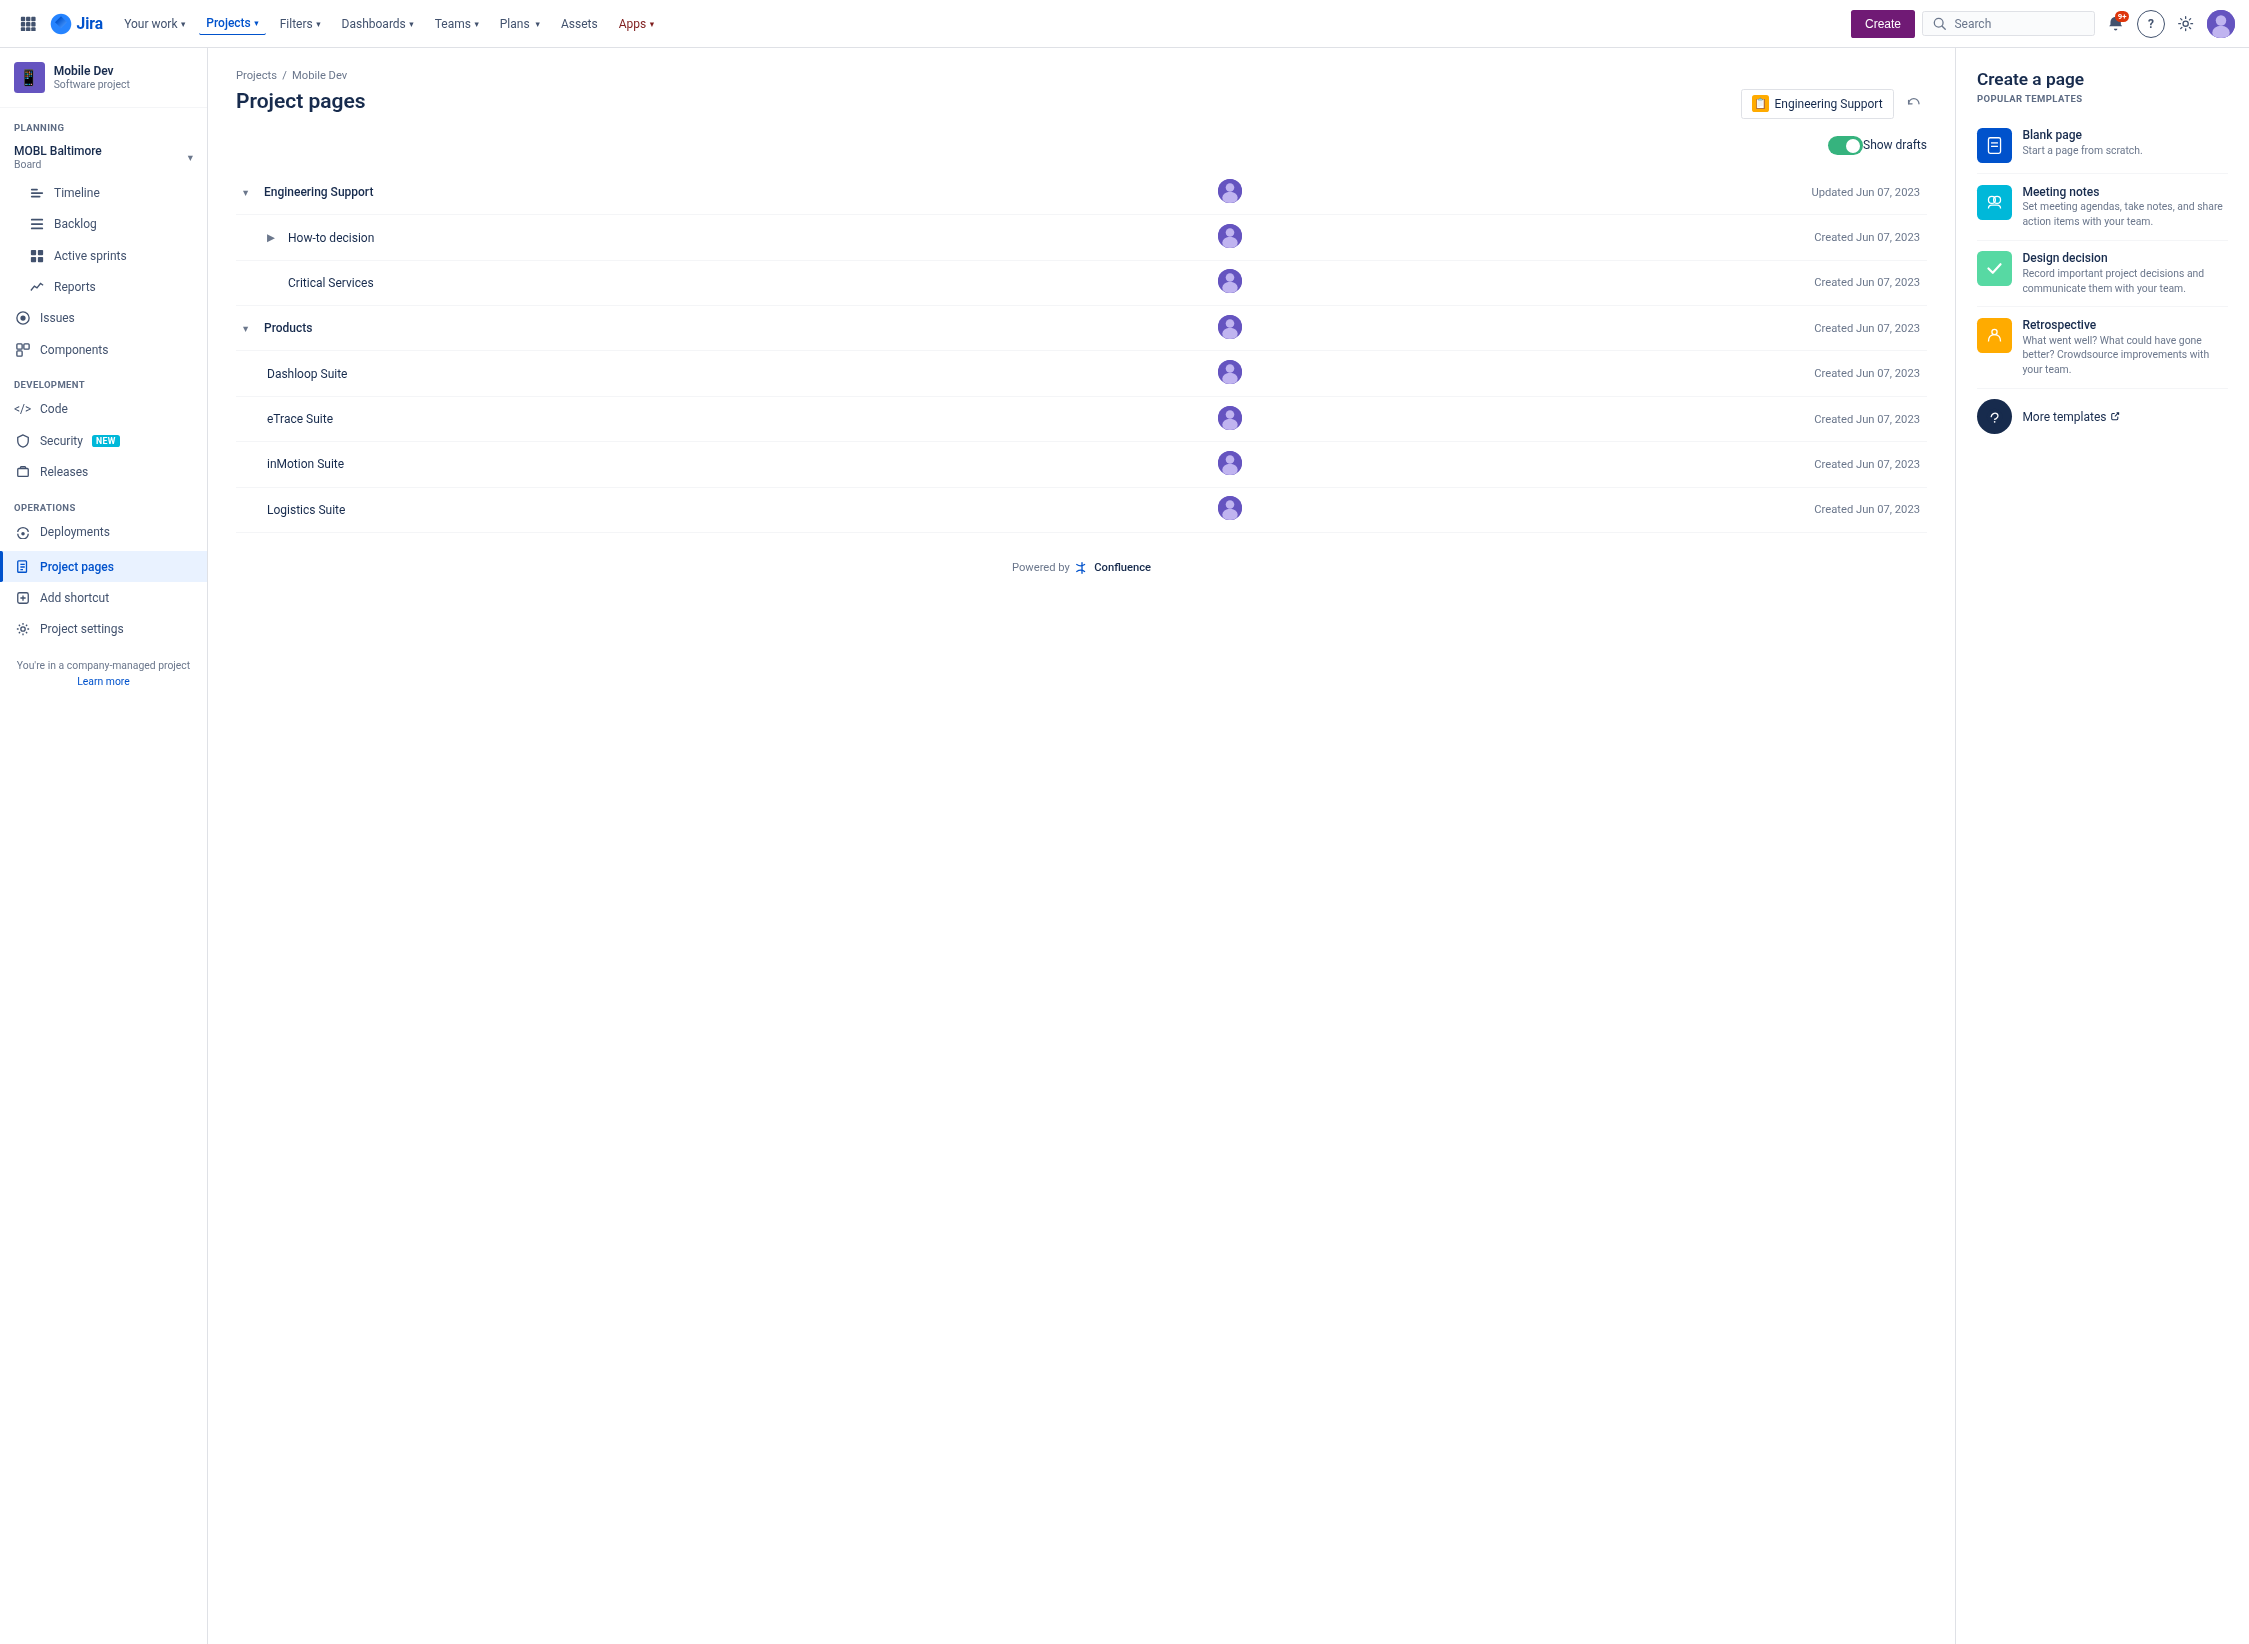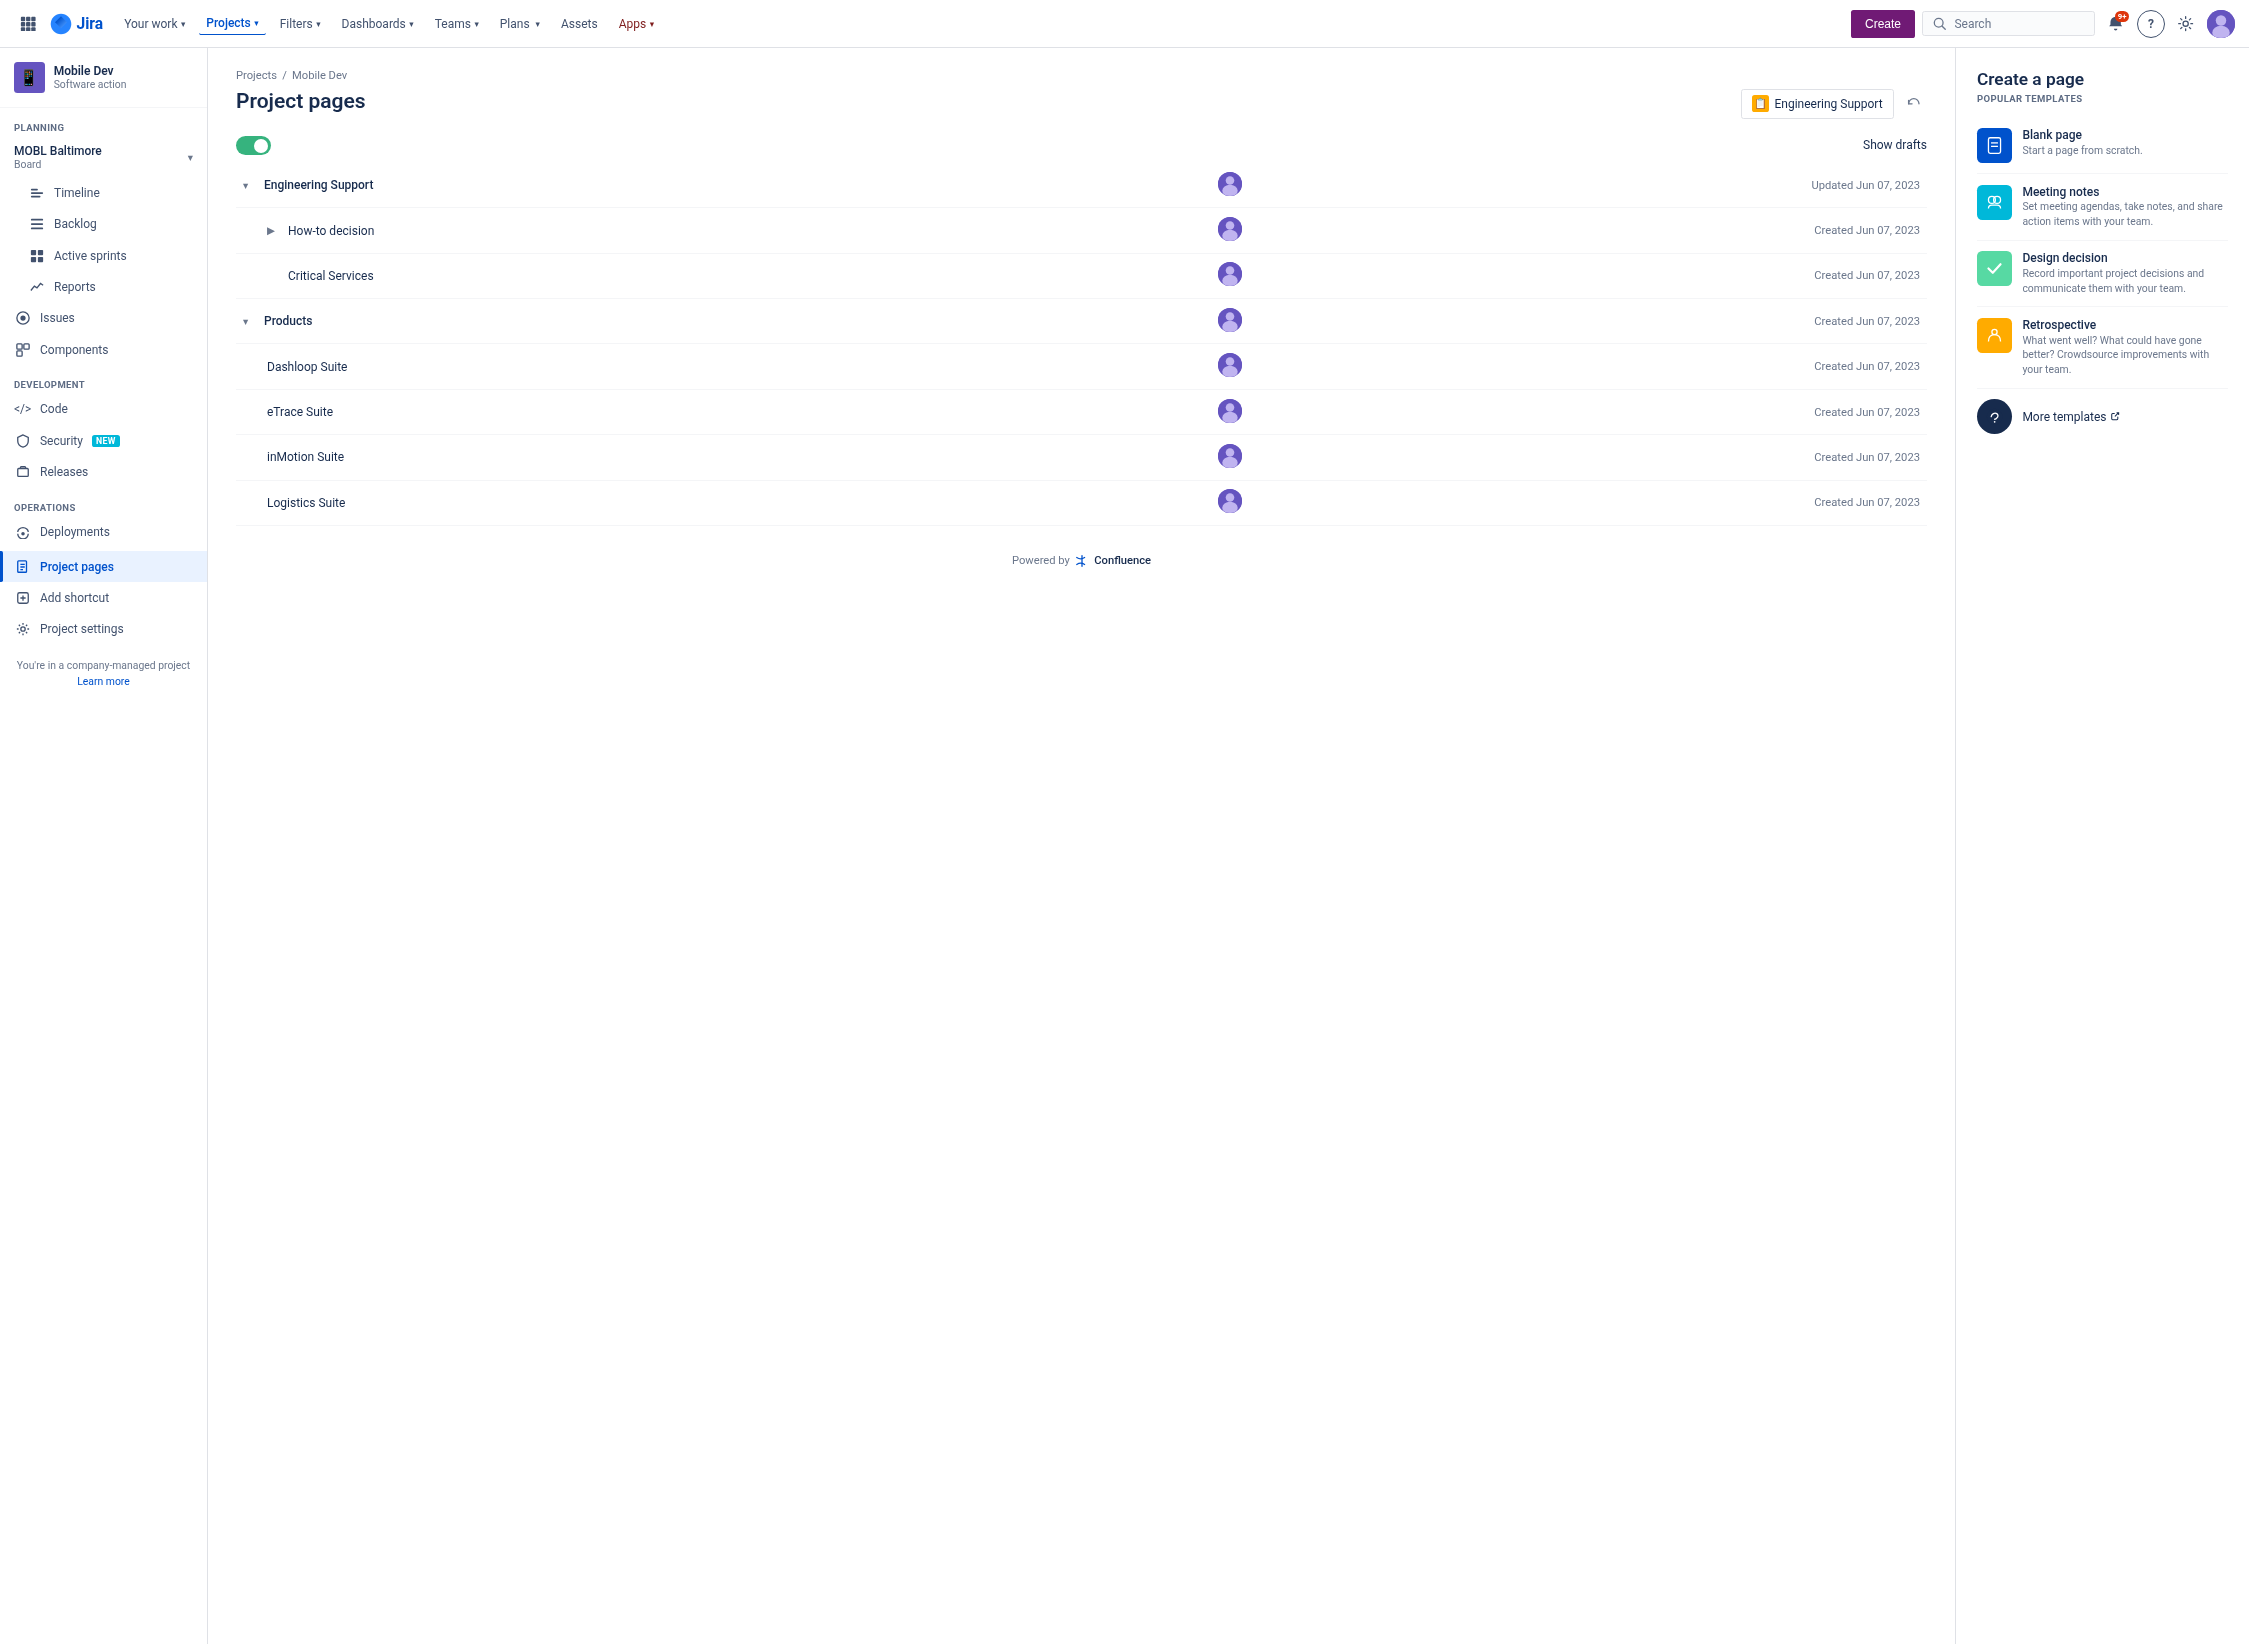--- a/index.html
+++ b/index.html
@@ -108,21 +108,21 @@
 
 <div style="display:flex;flex:1;overflow:hidden;">
 
   <aside style="width:208px;flex-shrink:0;background:#fff;border-right:0.9px solid #dfe1e6;display:flex;flex-direction:column;overflow-y:auto;">
     <div style="display:flex;align-items:center;gap:8.7px;padding:14px;border-bottom:0.9px solid #f4f5f7;cursor:pointer;">
       <div style="width:31px;height:31px;border-radius:3.5px;background:#6554c0;display:flex;align-items:center;justify-content:center;color:white;font-size:15.6px;flex-shrink:0;">
         📱
       </div>
       <div>
         <div style="font-weight:600;font-size:12px;color:#172b4d;">Mobile Dev</div>
-        <div style="font-size:10.4px;color:#6b778c;">Software action</div>
+        <div style="font-size:10.4px;color:#6b778c;">Software project</div>
       </div>
     </div>
 
     <div style="font-size:9.5px;font-weight:700;color:#5e6c84;text-transform:uppercase;padding:14px 14px 3.5px;letter-spacing:0.4px;">PLANNING</div>
 
     <div style="display:flex;align-items:center;justify-content:space-between;padding:7px 14px;cursor:pointer;">
       <div>
         <div style="font-size:12px;color:#172b4d;font-weight:500;">MOBL Baltimore</div>
         <div style="font-size:10.4px;color:#6b778c;">Board</div>
       </div>
@@ -283,21 +283,21 @@
           </div>
           <button style="width:26px;height:26px;display:flex;align-items:center;justify-content:center;border:none;background:none;cursor:pointer;color:#6b778c;font-size:15.6px;border-radius:2.6px;">
             <svg width="15.6" height="15.6" viewBox="0 0 18 18" fill="none" stroke="#6b778c" stroke-width="1.5">
               <path d="M15 9A6 6 0 103 9" stroke-linecap="round"></path>
               <path d="M3 5v4h4" stroke-linecap="round" stroke-linejoin="round"></path>
             </svg>
           </button>
         </div>
       </div>
 
-      <div style="display:flex;align-items:center;justify-content:space-between;margin-bottom:8px;">
+      <div style="display:flex;align-items:center;justify-content:flex-end;margin-bottom:15px;">
         <div style="width:35px;height:19px;background:#36b37e;border-radius:9.5px;cursor:pointer;position:relative;">
           <div style="position:absolute;width:14px;height:14px;border-radius:50%;background:#fff;top:2.6px;left:18px;"></div>
         </div>
         <span style="font-size:12px;color:#172b4d;">Show drafts</span>
       </div>
 
       <table style="width:100%;border-collapse:collapse;">
 
         <tbody>
             <tr style="border-bottom:0.9px solid #f4f5f7;">

